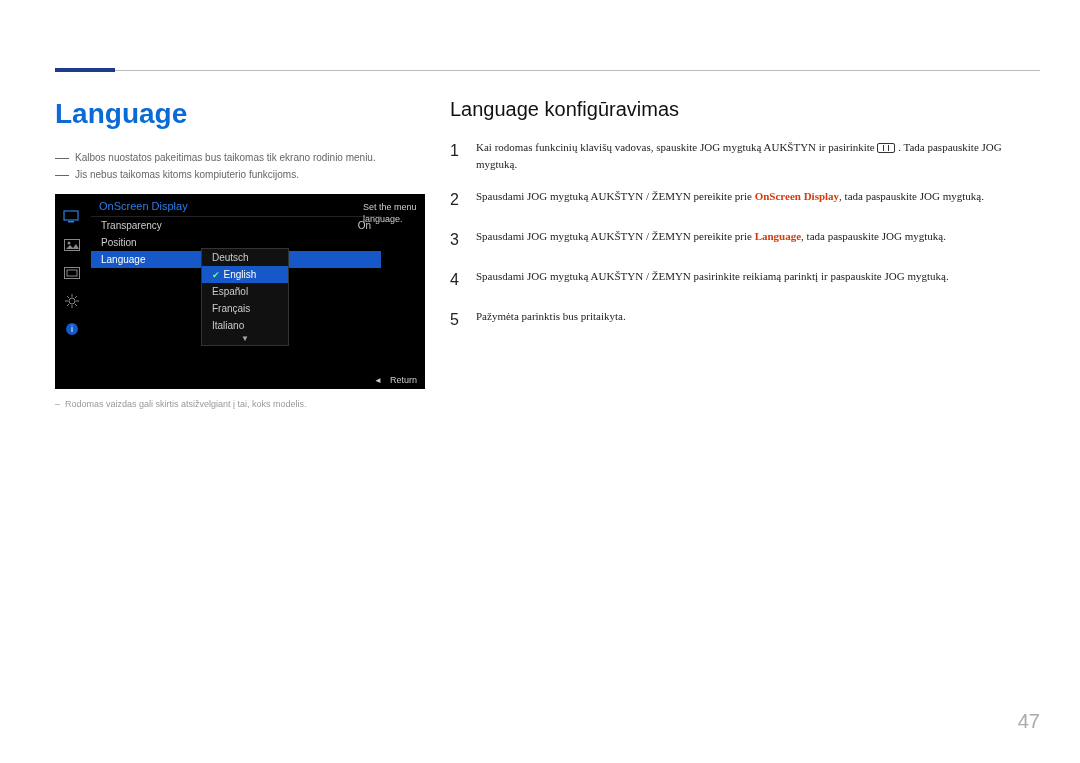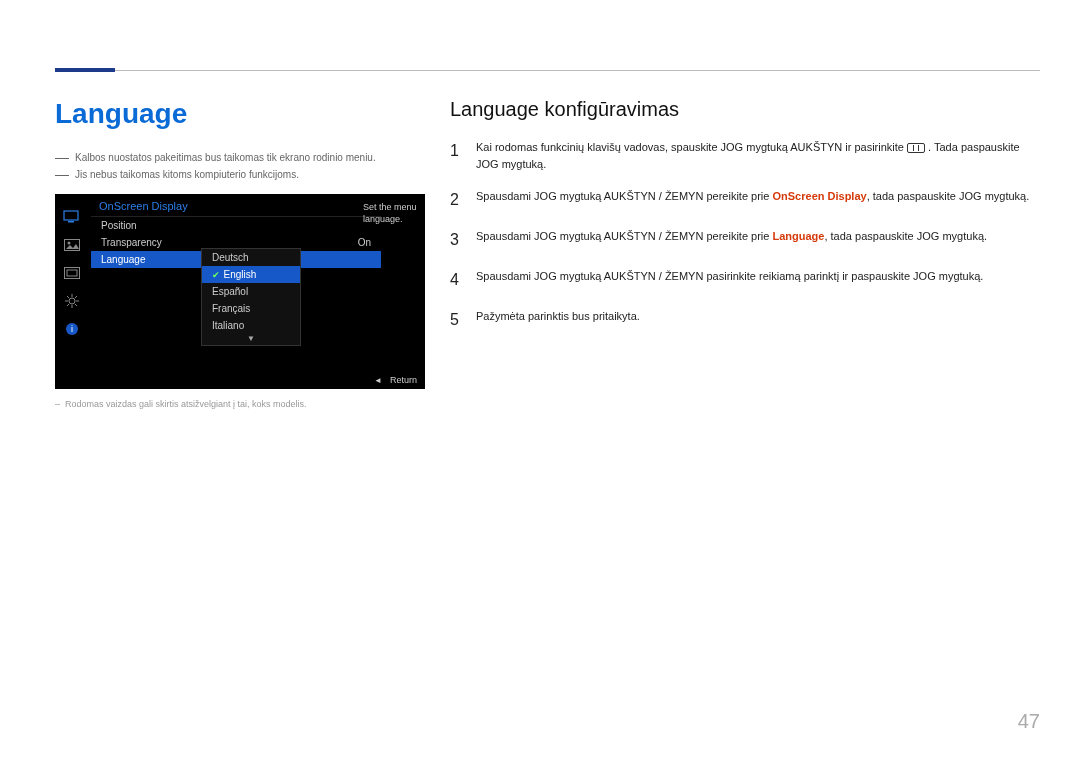--- a/index.html
+++ b/index.html
@@ -113,21 +113,21 @@
     color: #ccc;
   }
   .osd-row.active {
     background: #1658c8;
     color: #fff;
   }
   .osd-submenu {
     position: absolute;
     left: 146px;
     top: 54px;
-    width: 100px;
+    width: 88px;
     background: #111;
     border: 1px solid #333;
   }
   .osd-submenu .sub-row {
     padding: 3px 10px;
     font-size: 10px;
     color: #ccc;
     display:flex;
     align-items:center;
     gap:4px;
@@ -176,21 +176,21 @@
     font-size: 11px;
     color: #222;
     line-height: 1.5;
   }
   .step .num {
     font-size: 16px;
     font-weight: 400;
     width: 12px;
     flex-shrink: 0;
   }
-  .step .text { flex: 1; }
+  .step .text { flex: 1; font-family: Liberation Serif, serif; }
   .hl { color: #d63a0b; font-weight: 600; }
   .jog-icon {
     display: inline-block;
     width: 18px;
     height: 10px;
     border: 1px solid #333;
     border-radius: 2px;
     vertical-align: middle;
     position:relative;
   }
@@ -271,26 +271,26 @@
         <svg width="14" height="14" viewBox="0 0 14 14">
             <circle cx="7" cy="7" r="6" fill="#1658c8"></circle>
             <text x="7" y="10" font-size="9" text-anchor="middle" fill="#fff" font-family="Arial">i</text>
           </svg>
       </span>
     </div>
 
     <div class="osd-body">
       <div class="osd-title">OnScreen Display</div>
       <div class="osd-row">
+        <span>Transparency</span>
+        <span>On</span>
+      </div>
+      <div class="osd-row">
         <span>Position</span>
         <span></span>
-      </div>
-      <div class="osd-row">
-        <span>Transparency</span>
-        <span>On</span>
       </div>
       <div class="osd-row active">
         <span>Language</span>
         <span></span>
       </div>
     </div>
 
     <div class="osd-submenu">
       <div class="sub-row">
           <span>Deutsch</span>

